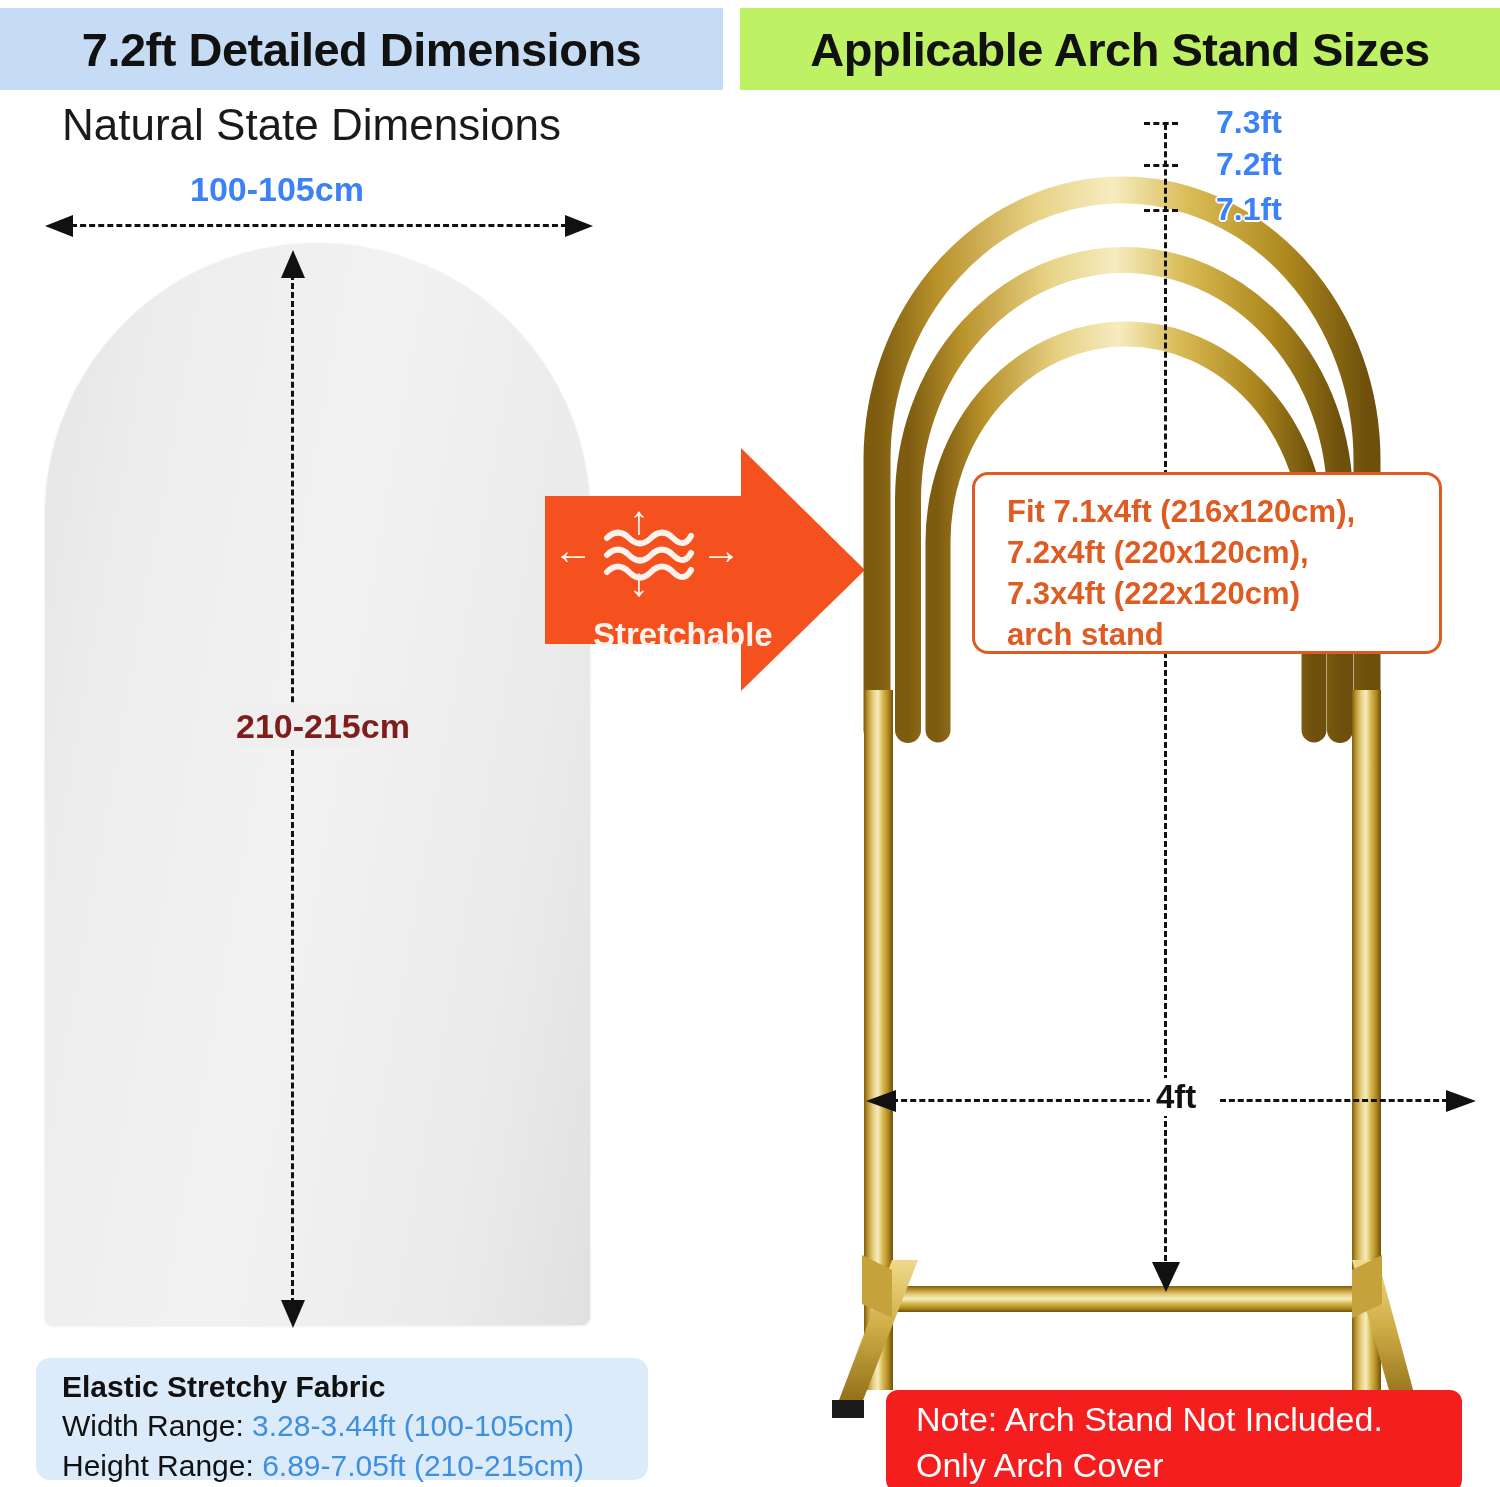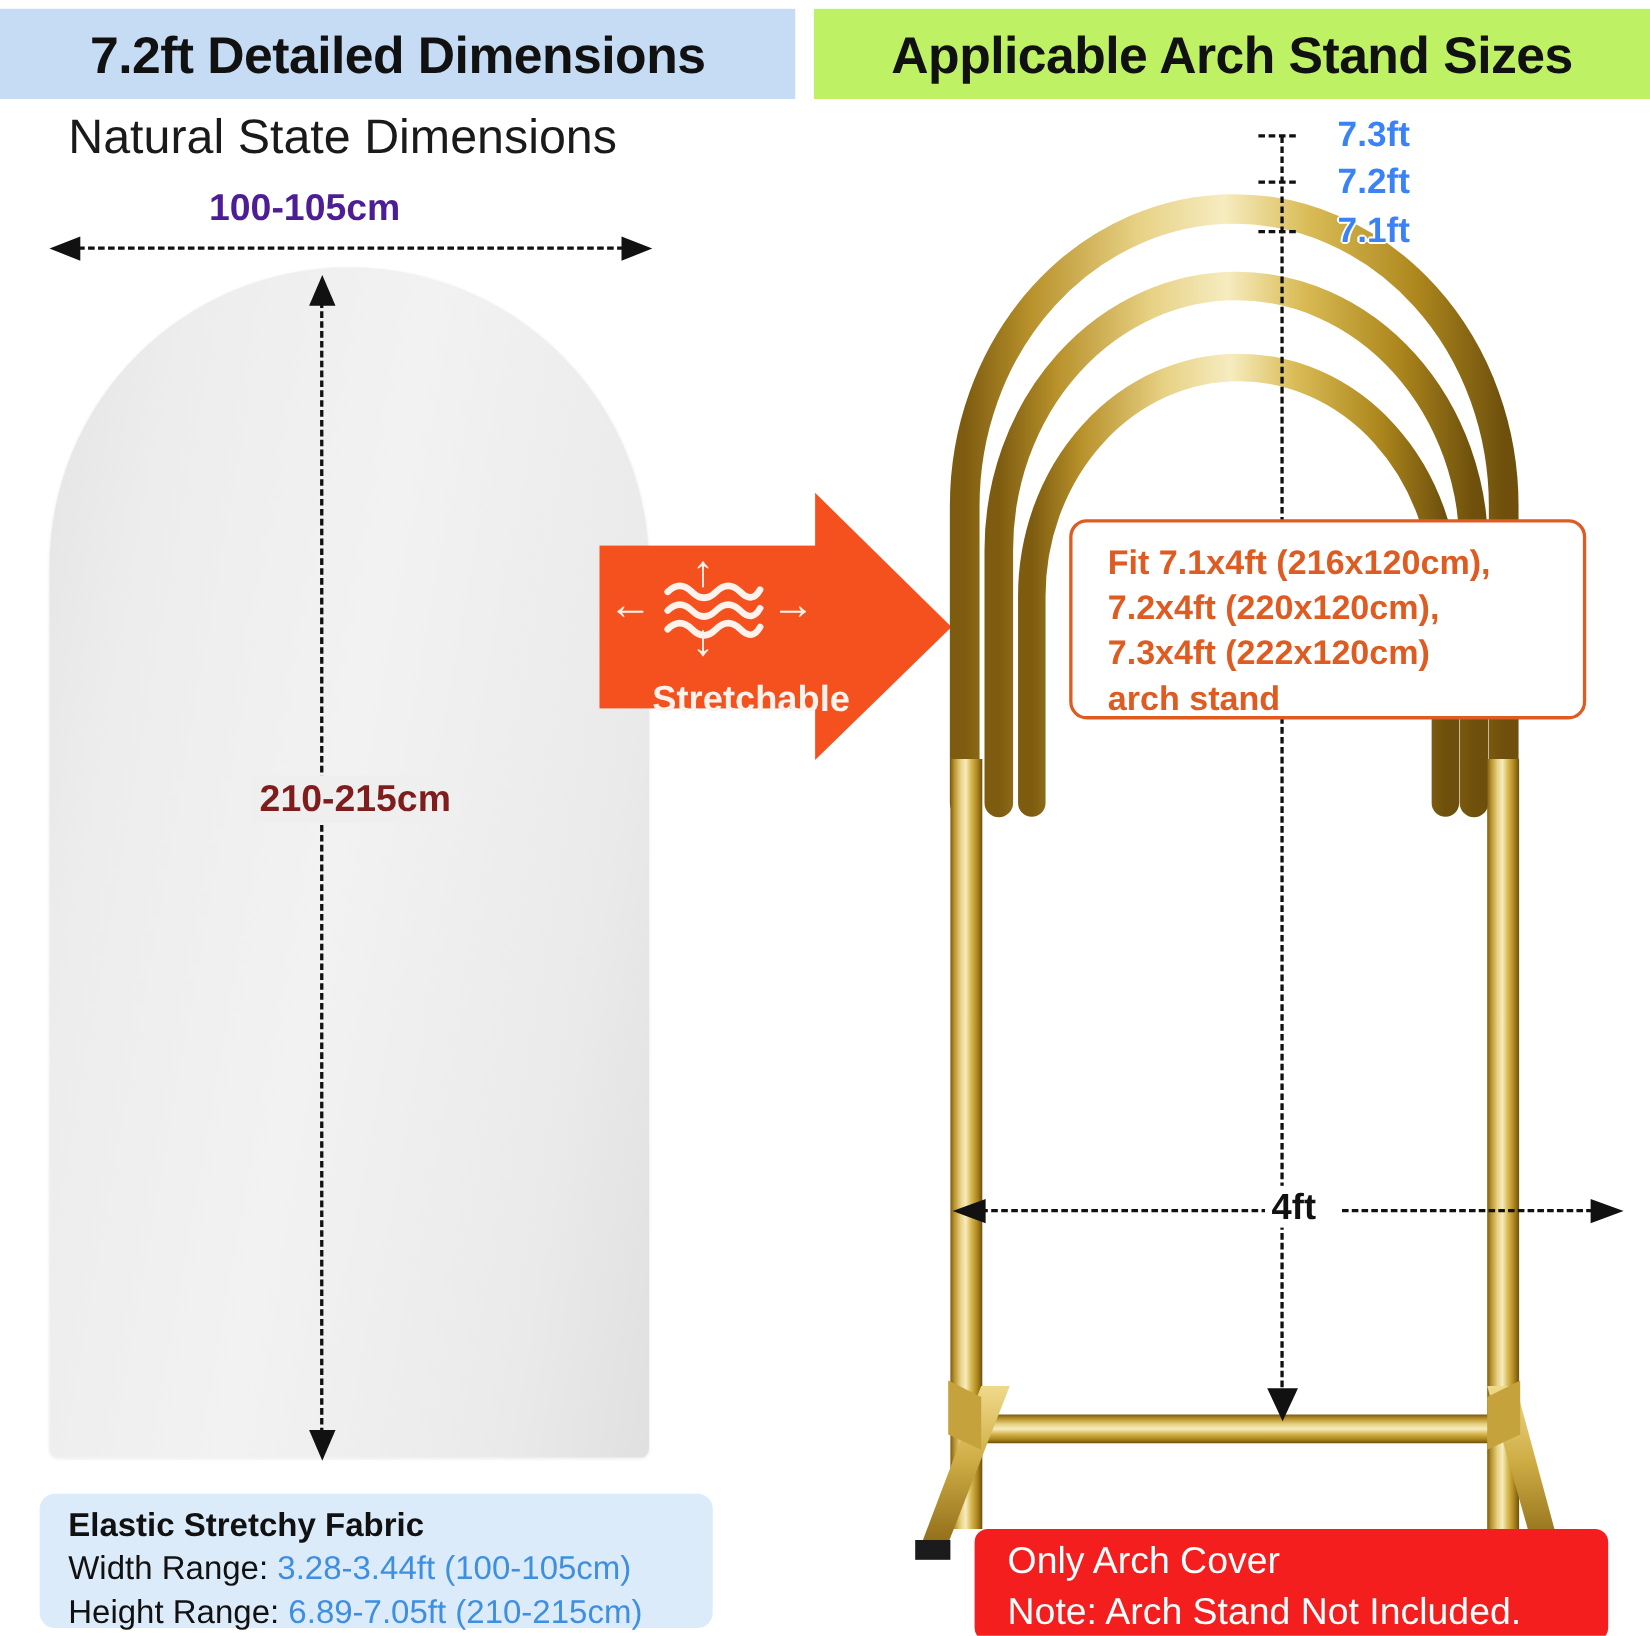--- a/index.html
+++ b/index.html
@@ -25,21 +25,21 @@
   }
 
   
   .subtitle {
     position: absolute; left: 62px; top: 100px;
     font-size: 44px; color: #1a1a1a; white-space: nowrap;
   }
 
   .dim-top-label {
     position: absolute; left: 190px; top: 170px;
-    font-size: 34px; font-weight: bold; color: #4c1d95;
+    font-size: 34px; font-weight: bold; color: #3b82f6;
   }
 
   
   .harrow { position: absolute; left: 45px; top: 215px; width: 548px; height: 22px; }
   .harrow .line {
     position: absolute; left: 26px; top: 9px; width: 496px; height: 0;
     border-top: 3px dashed #111;
   }
   .harrow .tipL, .harrow .tipR {
     position: absolute; top: 0px; width: 0; height: 0;
@@ -298,18 +298,18 @@
 
     <div class="warrow">
       <div class="tipL"></div>
       <div class="seg segL"></div>
       <div class="seg segR"></div>
       <div class="tipR"></div>
     </div>
     <div class="w-label">4ft</div>
 
     <div class="note-box">
+      <div class="note-line">Note: Arch Stand Not Included.</div>
       <div class="note-line">Only Arch Cover</div>
-      <div class="note-line">Note: Arch Stand Not Included.</div>
     </div>
 
   </div>
 </div>
 
 </body></html>

